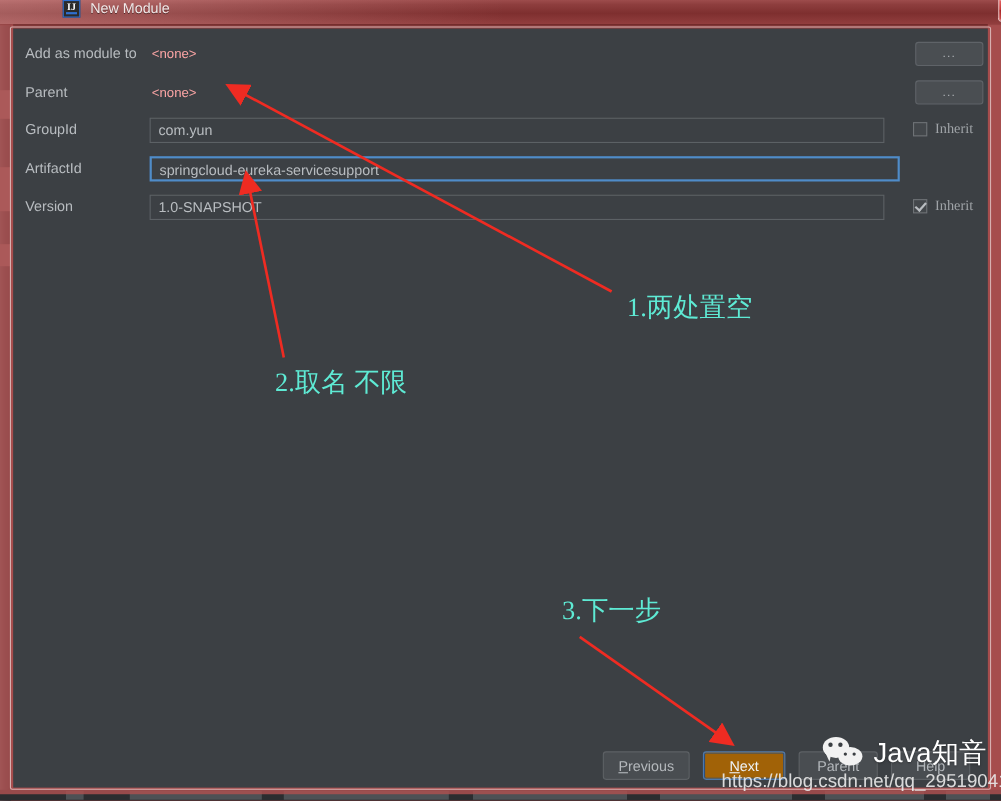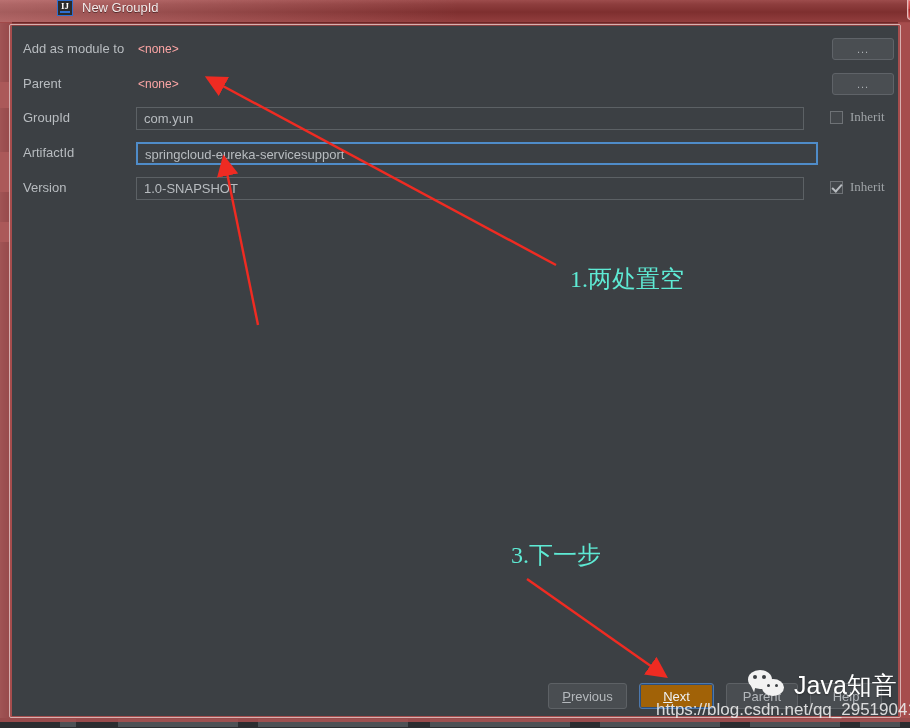--- a/index.html
+++ b/index.html
@@ -344,21 +344,21 @@
 </div>
 
 <div class="window">
 
   <div class="titlebar">
     <div class="glow"></div>
     <div class="ij-icon">
       <div class="ij-text">IJ</div>
       <div class="ij-bar"></div>
     </div>
-    <div class="title-text">New GroupId</div>
+    <div class="title-text">New Module</div>
     <div class="close-btn">
       <span class="x">x</span>
     </div>
   </div>
 
   <div class="frame-border"></div>
   <div class="frame-inner-line"></div>
 
   <div class="dialog">
 
@@ -427,20 +427,21 @@
       </marker>
     </defs>
 
     <line x1="556" y1="265" x2="208" y2="78" stroke="#ef2b22" stroke-width="2.4" marker-end="url(#ah)"></line>
 
     <line x1="258" y1="325" x2="224" y2="158" stroke="#ef2b22" stroke-width="2.4" marker-end="url(#ah)"></line>
 
     <line x1="527" y1="579" x2="665" y2="676" stroke="#ef2b22" stroke-width="2.4" marker-end="url(#ah)"></line>
   </svg>
   <div class="anno-txt" style="left:570px; top:263px;">1.两处置空</div>
+  <div class="anno-txt" style="left:250px; top:331px;">2.取名 不限</div>
   <div class="anno-txt" style="left:511px; top:539px;">3.下一步</div>
 </div>
 
 <div class="watermark wm-brand">
   <div class="wm-logo">
     <div class="bub b1">
         <div class="tail1"></div>
       </div>
     <div class="bub b2"></div>
     <div class="dot" style="left:5px; top:5px;"></div>

